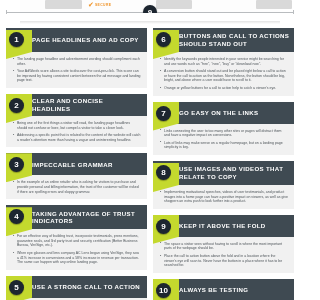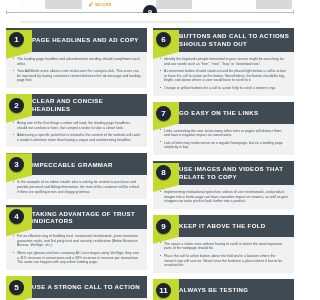--- a/index.html
+++ b/index.html
@@ -250,21 +250,21 @@
           <ul>
             <li>The space a visitor sees without having to scroll is where the most important parts of the webpage should be.</li>
             <li>Place the call to action button above the fold and in a location where the viewer's eye will scan to. Never have the button in a place where it has to be searched for.</li>
           </ul>
         </div>
       </div>
 
       <div class="tip">
         <div class="tip-head">
           <div class="tip-wedge"></div>
-          <div class="tip-num">11</div>
+          <div class="tip-num">10</div>
           <div class="tip-title">ALWAYS BE TESTING</div>
         </div>
       </div>
 
     </div>
 
   </div>
 </div>
 
 </body></html>

